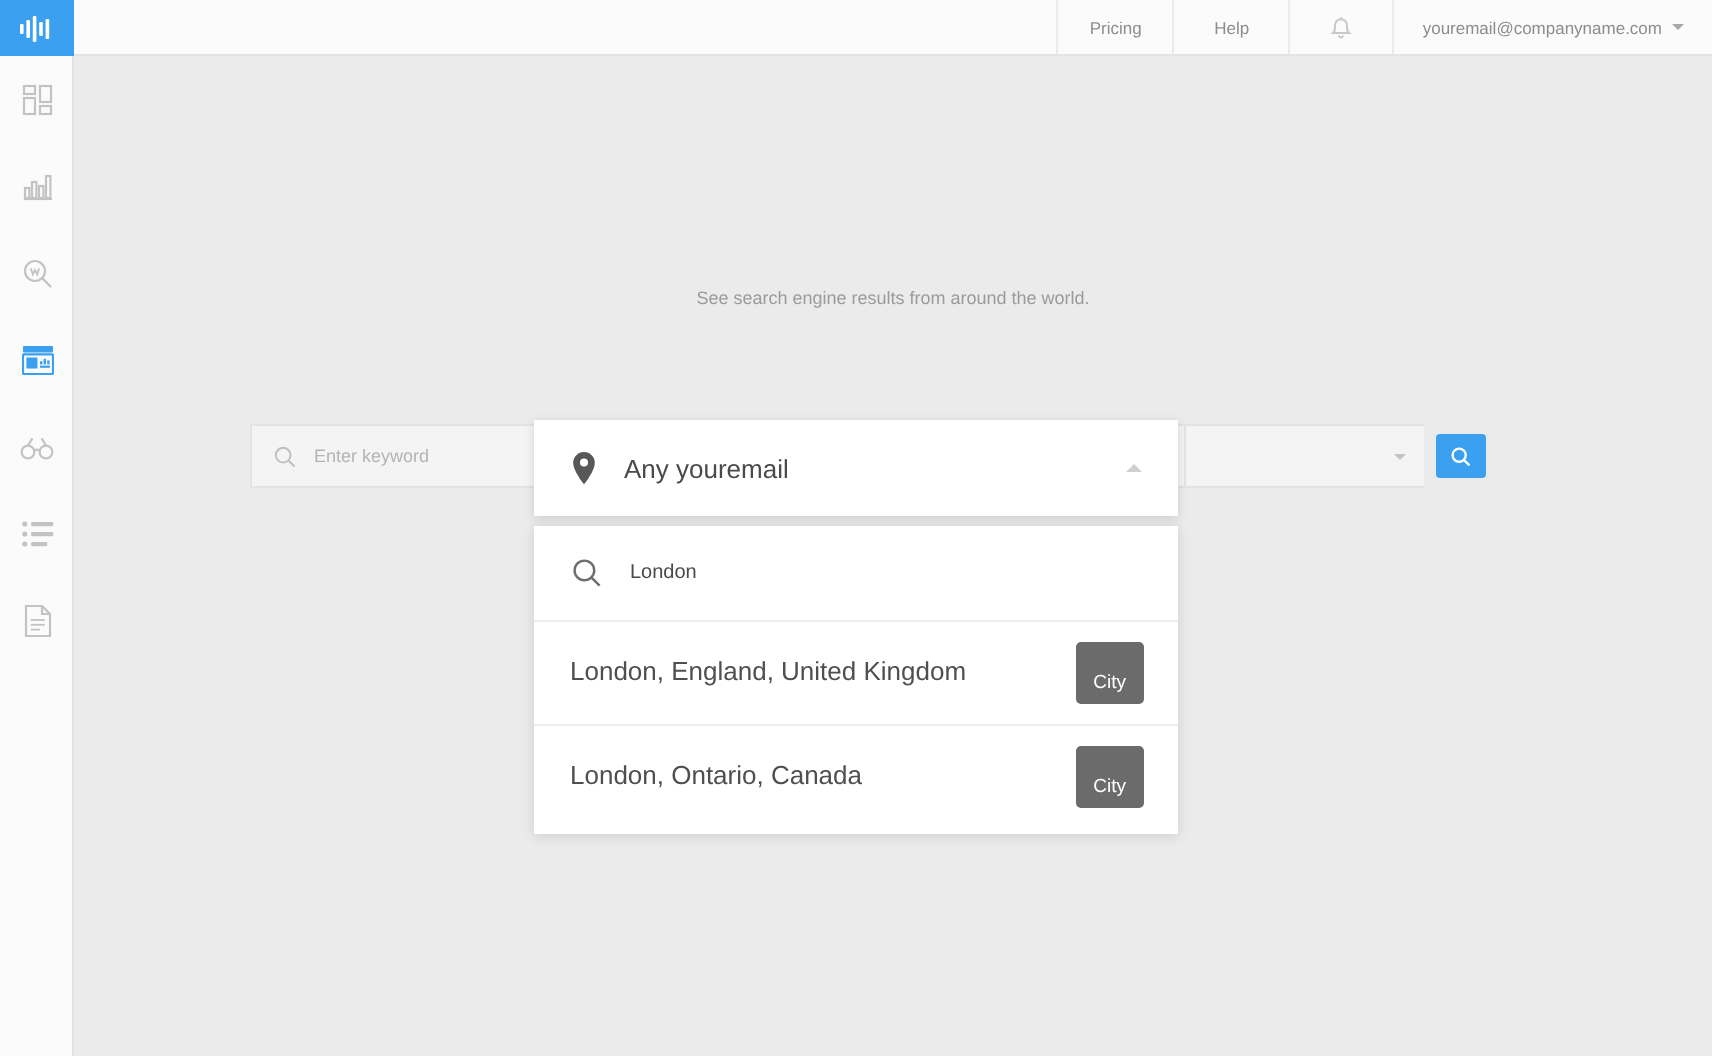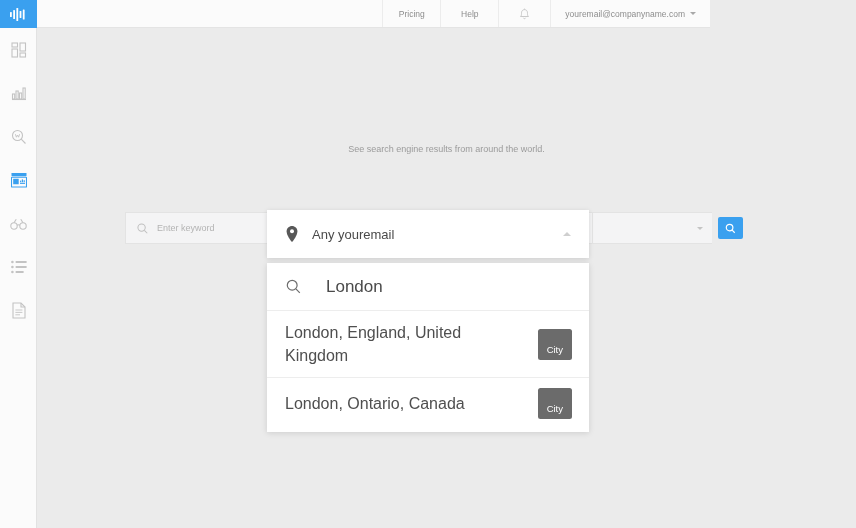--- a/index.html
+++ b/index.html
@@ -28,21 +28,21 @@
     width: 37px; height: 43.5px;
     display: flex; align-items: center; justify-content: center;
     cursor: pointer;
   }
   .nav-item.active svg { color: #3aa0ef; }
   .nav-item svg { color: #c3c3c3; }
 
   
   .topbar {
     position: absolute; left: 37px; top: 0;
-    width: 673px; height: 28px;
+    width: 819px; height: 28px;
     background: #fbfbfb;
     border-bottom: 1px solid #e4e4e4;
     display: flex; align-items: stretch; justify-content: flex-end;
     z-index: 30;
   }
   .topbar-cell {
     display: flex; align-items: center; justify-content: center;
     border-left: 1px solid #ececec;
     font-size: 8.5px; color: #8d8d8d;
     padding: 0 14px; cursor: pointer; white-space: nowrap;
@@ -149,32 +149,32 @@
   .loc-search {
     height: 48px;
     display: flex; align-items: center;
     padding: 0 19px;
     border-bottom: 1px solid #ededed;
     gap: 14px;
   }
   .loc-search-input {
     border: none; outline: none; background: transparent;
     font-family: "Liberation Sans", sans-serif;
-    font-size: 17px; color: #4a4a4a; flex: 1; margin-left: 11px;
+    font-size: 10px; color: #4a4a4a; flex: 1;
   }
   .loc-row {
     min-height: 47px;
     display: flex; align-items: center; justify-content: space-between;
     padding: 10px 17px 10px 18px;
     border-bottom: 1px solid #ededed;
     cursor: pointer; gap: 12px;
   }
   .loc-row:last-child { border-bottom: none; gap: 24px; }
   .loc-row .rname {
-    font-size: 16px; color: #4f4f4f; line-height: 1.45;
+    font-size: 13px; color: #4f4f4f; line-height: 1.45;
   }
   .badge {
     background: #6b6b6b; color: #fff;
     font-size: 9.5px;
     padding: 15px 9px 5px;
     border-radius: 2.5px;
     white-space: nowrap; flex: 0 0 auto;
   }
   .icon-g { display: flex; align-items: center; justify-content: center; }
 </style>

